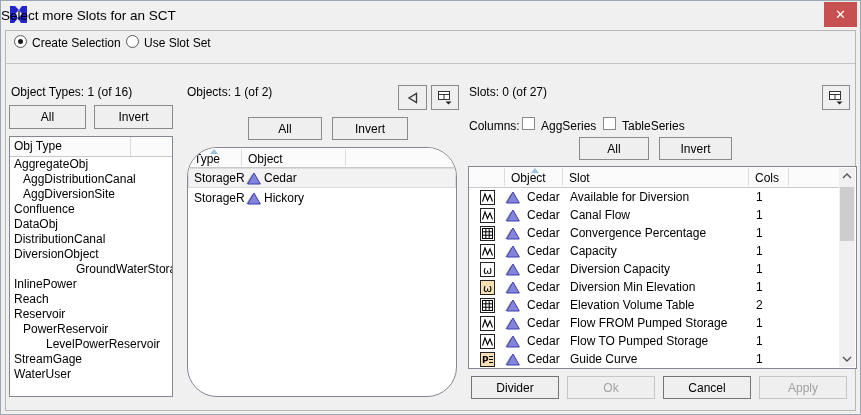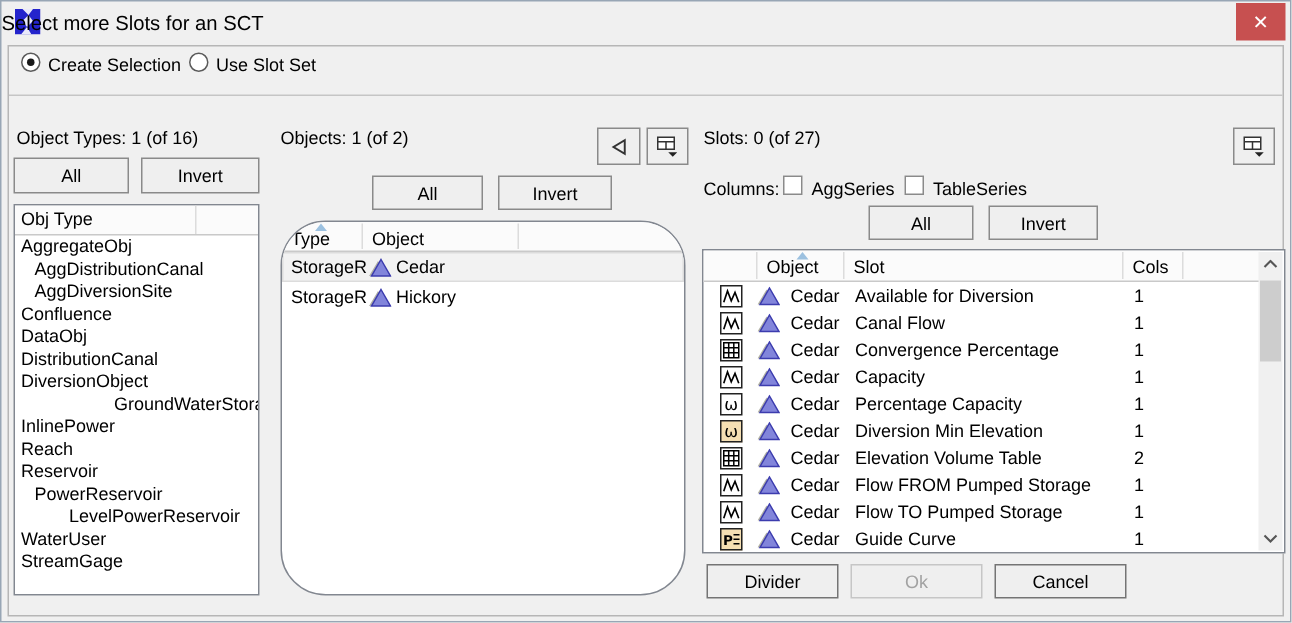--- a/index.html
+++ b/index.html
@@ -97,22 +97,22 @@
         <div class="lrow" style="padding-left: 4px;">Confluence</div>
         <div class="lrow" style="padding-left: 4px;">DataObj</div>
         <div class="lrow" style="padding-left: 4px;">DistributionCanal</div>
         <div class="lrow" style="padding-left: 4px;">DiversionObject</div>
         <div class="lrow" style="padding-left: 20px; margin-left: 46px;">GroundWaterStorage</div>
         <div class="lrow" style="padding-left: 4px;">InlinePower</div>
         <div class="lrow" style="padding-left: 4px;">Reach</div>
         <div class="lrow" style="padding-left: 4px;">Reservoir</div>
         <div class="lrow" style="padding-left: 13px;">PowerReservoir</div>
         <div class="lrow" style="padding-left: 36px;">LevelPowerReservoir</div>
+        <div class="lrow" style="padding-left: 4px;">StreamGage</div>
         <div class="lrow" style="padding-left: 4px;">WaterUser</div>
-        <div class="lrow" style="padding-left: 4px;">StreamGage</div>
       </div>
   </div>
 
   <div class="plabel" style="left:186px; top:84px;">Objects: 1 (of 2)</div>
   <div class="iconbtn" style="left:397px; top:84px; width:29px; height:25px;">
     <svg width="14" height="14" viewBox="0 0 14 14">
       <polygon points="10.5,2.5 10.5,11.5 3,7" fill="none" stroke="#333" stroke-width="1.3"></polygon>
     </svg>
   </div>
   <div class="iconbtn" style="left:430px; top:84px; width:28px; height:25px;">
@@ -283,21 +283,21 @@
               </svg>
             </span>
           </span>
           <span style="width:58px; flex:none; display:flex; align-items:center; gap:7px;">
             <svg class="tri" width="15" height="13" viewBox="0 0 15 13">
               <polygon points="6,2 12,12 0,12" fill="#b0b0a4"></polygon>
               <polygon points="8,1 14.3,12 1.7,12" fill="#8285db" stroke="#3c3cae" stroke-width="1"></polygon>
             </svg>
             <span>Cedar</span>
           </span>
-          <span style="width:186px; flex:none; padding-left:7px;">Percentage Capacity</span>
+          <span style="width:186px; flex:none; padding-left:7px;">Diversion Capacity</span>
           <span style="width:40px; flex:none; padding-left:7px;">1</span>
         </div>
         <div class="trow" style="height: 18px;">
           <span style="width:36px; flex:none; display:flex; justify-content:center;">
             <span class="slot-icon tan">
               <svg width="13" height="13" viewBox="0 0 13 13">
                 <text x="6.5" y="10.5" text-anchor="middle" font-size="11" font-family="DejaVu Sans, sans-serif">ω</text>
               </svg>
             </span>
           </span>
@@ -403,14 +403,15 @@
         <svg width="10" height="6" viewBox="0 0 10 6">
           <polyline points="1,1 5,5 9,1" fill="none" stroke="#555" stroke-width="1.4"></polyline>
         </svg>
       </div>
     </div>
   </div>
 
   <div class="btn" style="left:470px; top:375px; width:88px; height:23px;">Divider</div>
   <div class="btn disabled" style="left:566px; top:375px; width:88px; height:23px;">Ok</div>
   <div class="btn" style="left:662px; top:375px; width:88px; height:23px;">Cancel</div>
+  <div class="btn disabled" style="left:758px; top:375px; width:88px; height:23px;">Apply</div>
 
 </div>
 
 </body></html>

